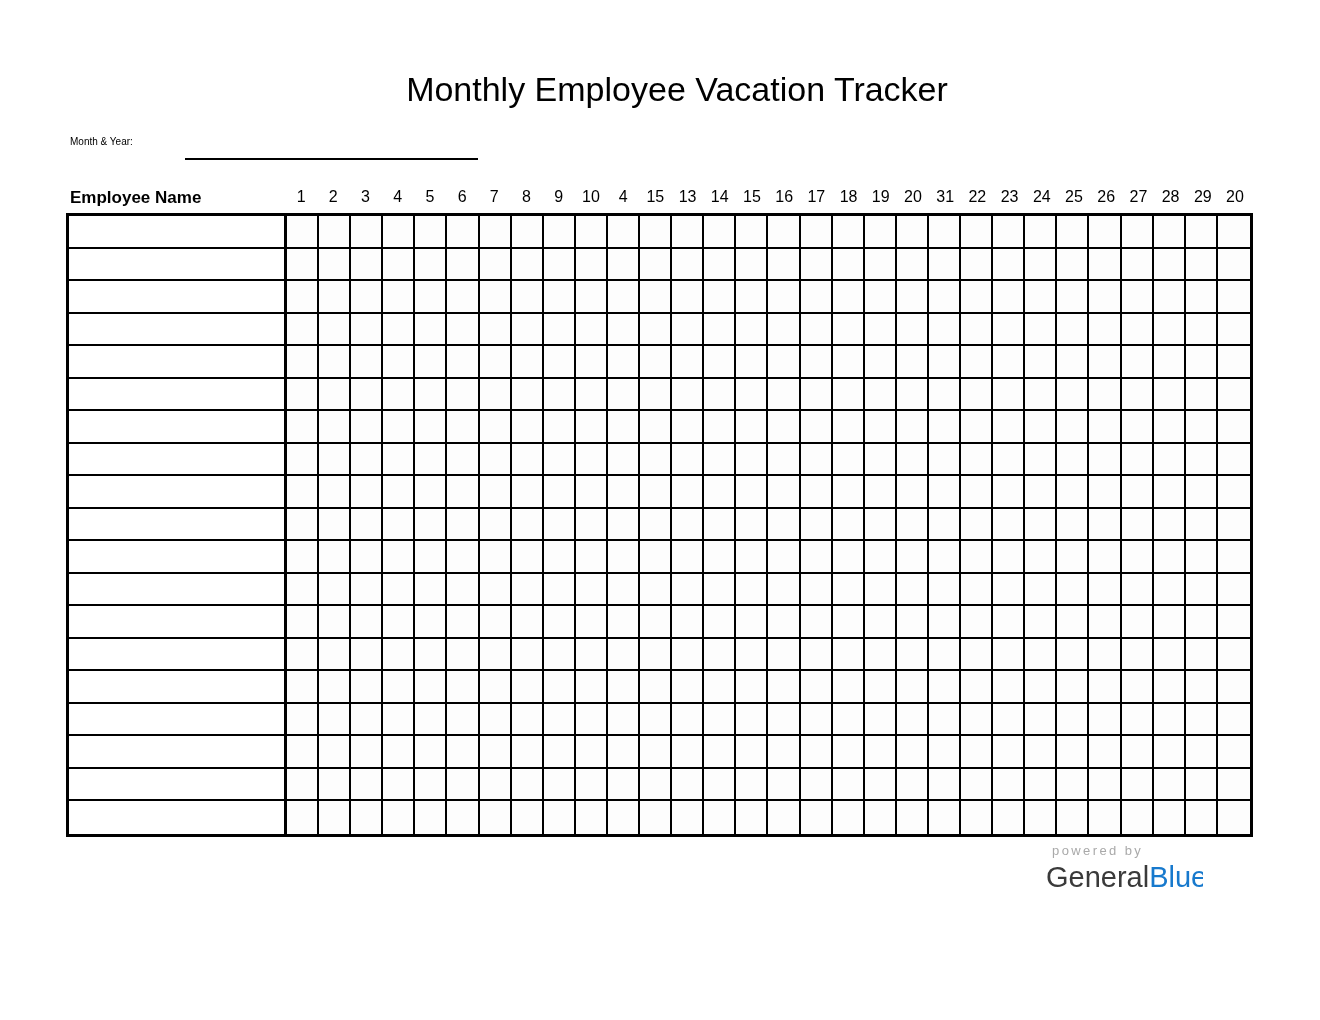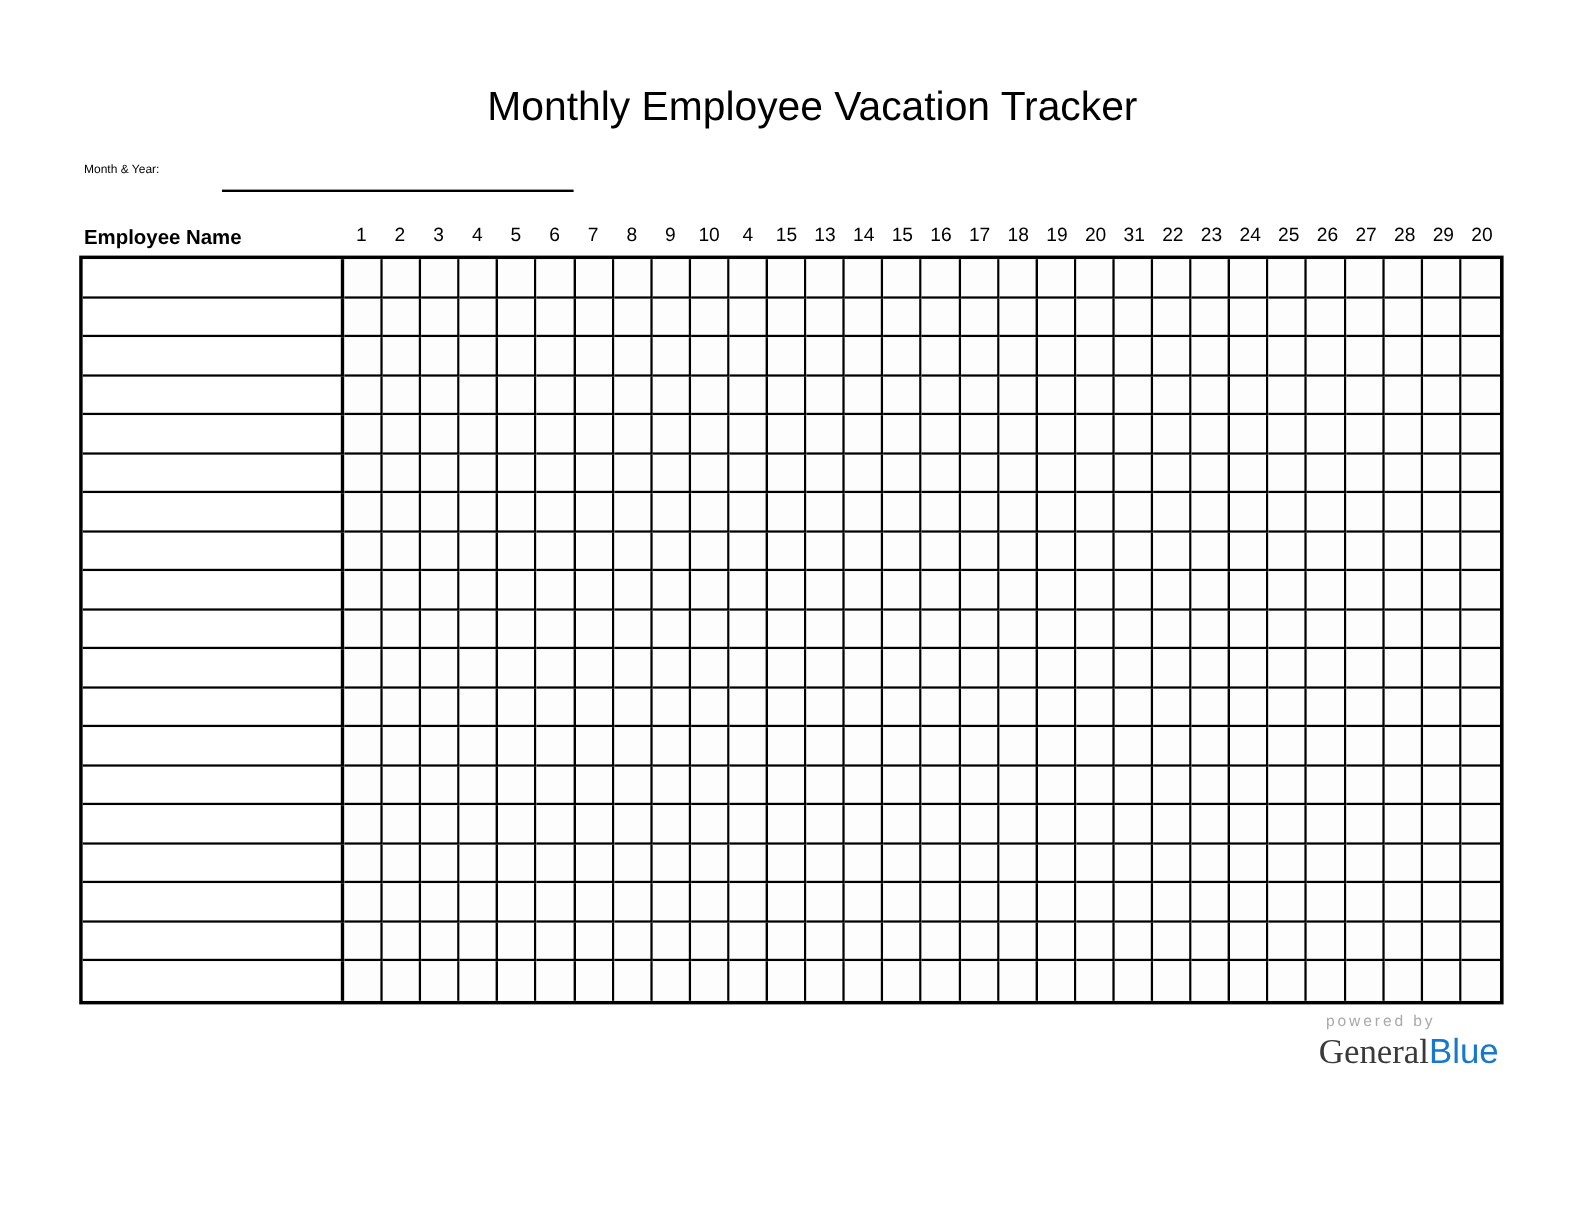--- a/index.html
+++ b/index.html
@@ -84,21 +84,21 @@
     border-bottom: 2px solid #000000;
     background: #fdfdfd;
   }
   .cell.name-cell { border-right: 3px solid #000000; background: #ffffff; }
   .cell.c-last { border-right: none; }
   .cell.r-last { border-bottom: none; }
 
   .footer-logo {
     position: absolute;
     top: 843px;
-    left: 1099px;
+    left: 1046px;
     width: 221px;
   }
   .powered-by {
     font-size: 13px;
     line-height: 16px;
     letter-spacing: 2.4px;
     color: #a9a9a9;
     padding-left: 6px;
     white-space: nowrap;
   }
@@ -106,21 +106,21 @@
     margin-top: 1px;
     width: 157px;
     overflow: hidden;
     white-space: nowrap;
   }
   .brand {
     font-size: 29px;
     line-height: 34px;
     white-space: nowrap;
   }
-  .brand-general { color: #3a3a3a; font-family: Liberation Serif, serif; }
+  .brand-general { color: #3a3a3a; }
   .brand-blue { color: #1779cd; }
 </style>
 </head>
 <body>
 
 <div class="page-title">Monthly Employee Vacation Tracker</div>
 
 <div class="month-label">Month &amp; Year:</div>
 
 <div class="month-line"></div>

